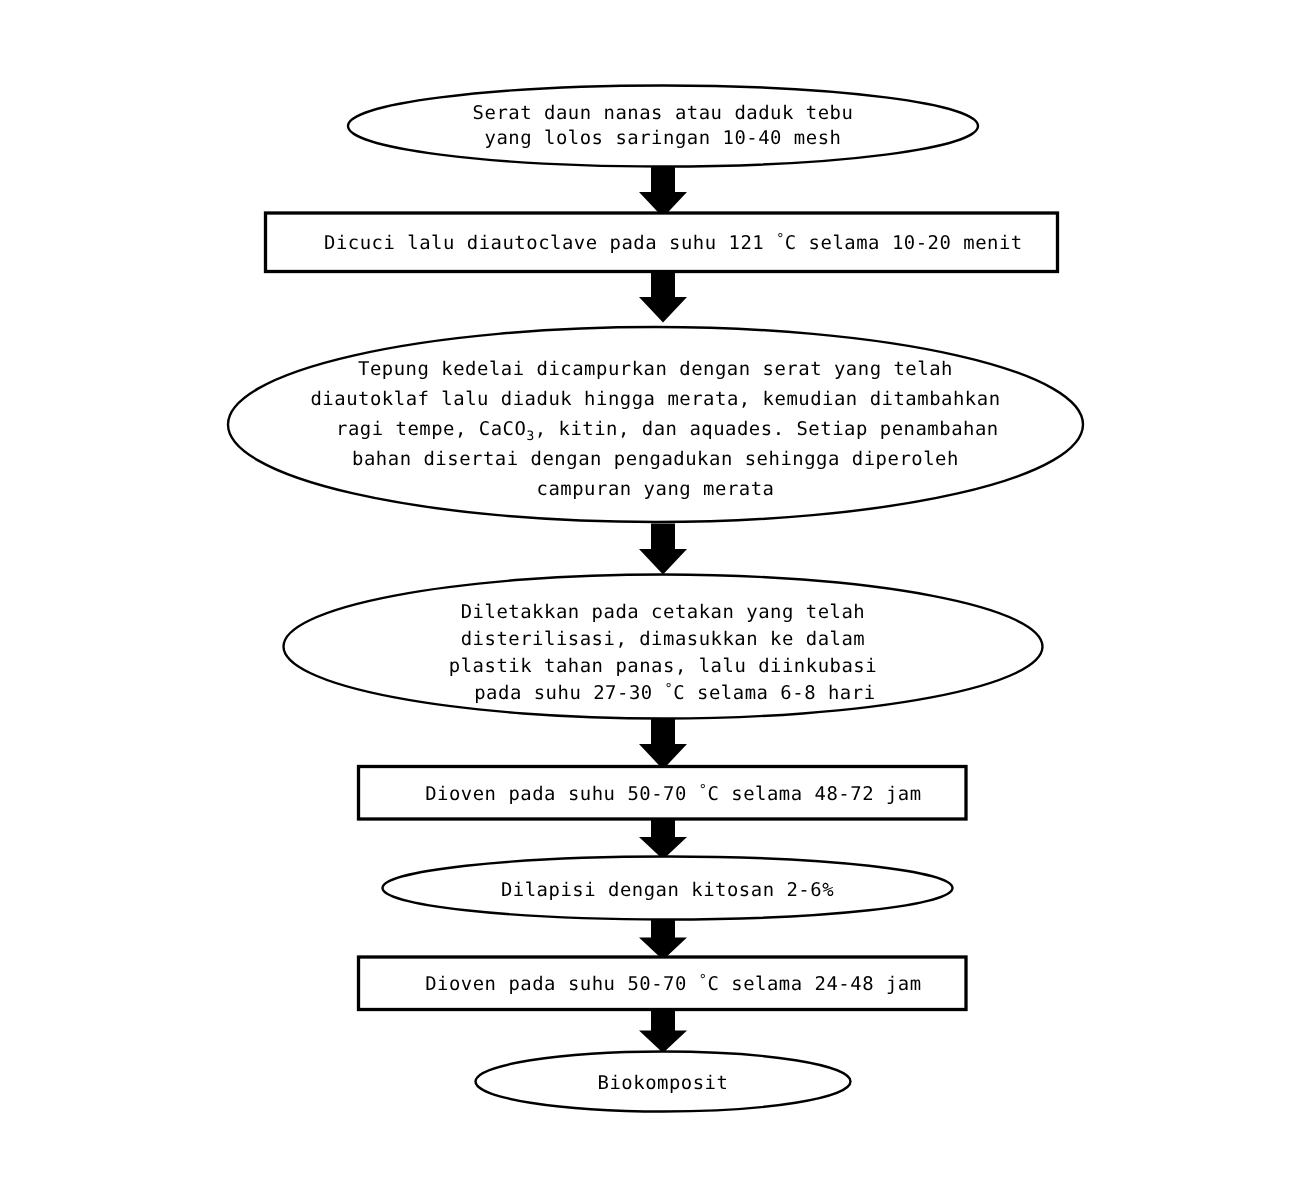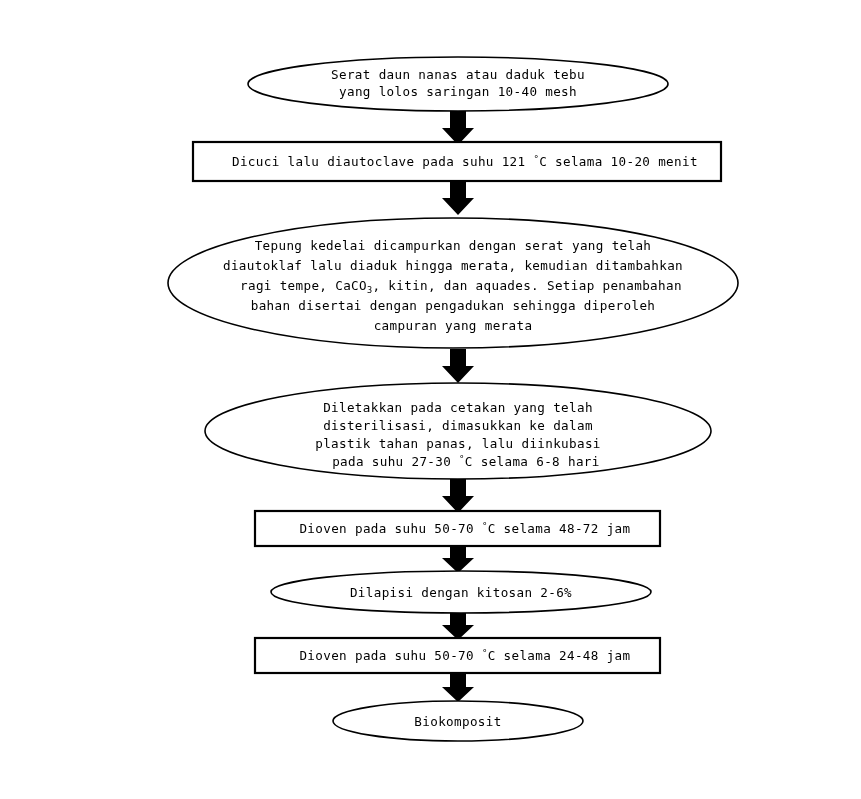--- a/index.html
+++ b/index.html
@@ -11,21 +11,20 @@
     width: 861px;
     height: 799px;
     font-family: "DejaVu Sans Mono", "Liberation Mono", monospace;
     color: #000000;
     overflow: hidden;
   }
   #flowchart-root {
     position: relative;
     width: 695px;
     height: 799px;
-    margin-left: 16px;
   }
   svg.chart-canvas {
     position: absolute;
     top: 0;
     left: 0;
     width: 861px;
     height: 799px;
     display: block;
   }
   .node-shape-ellipse {

